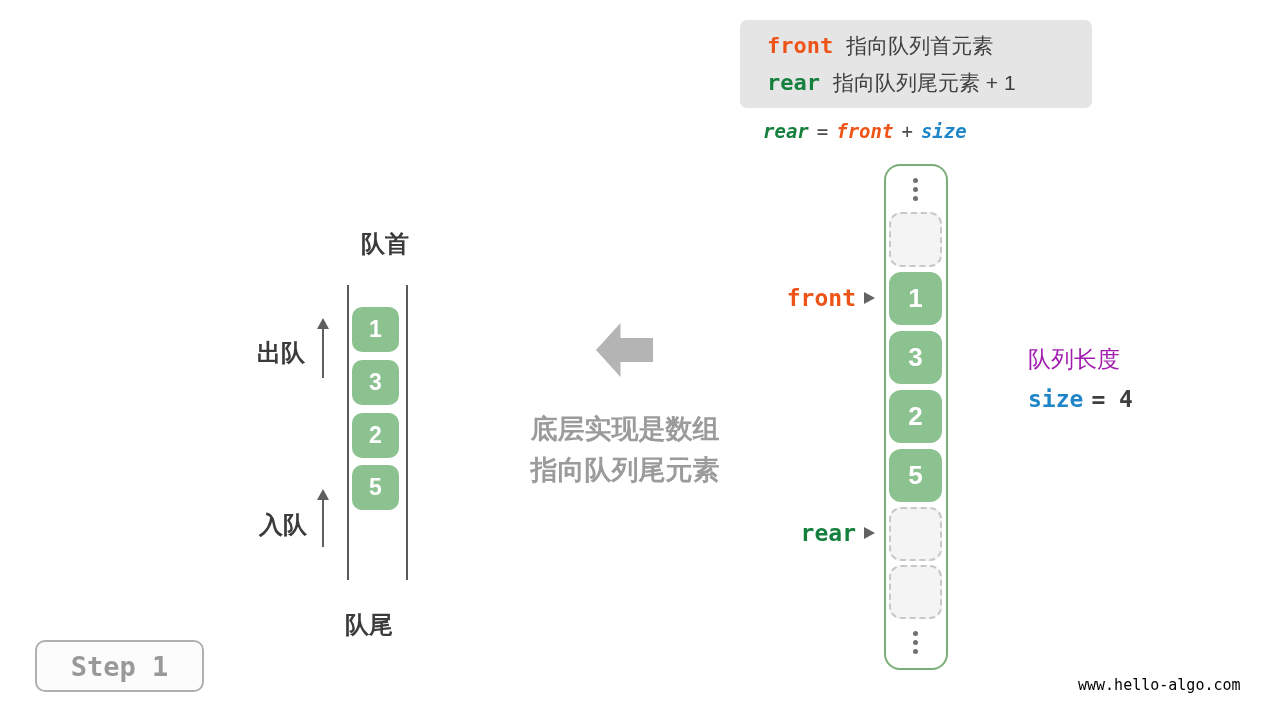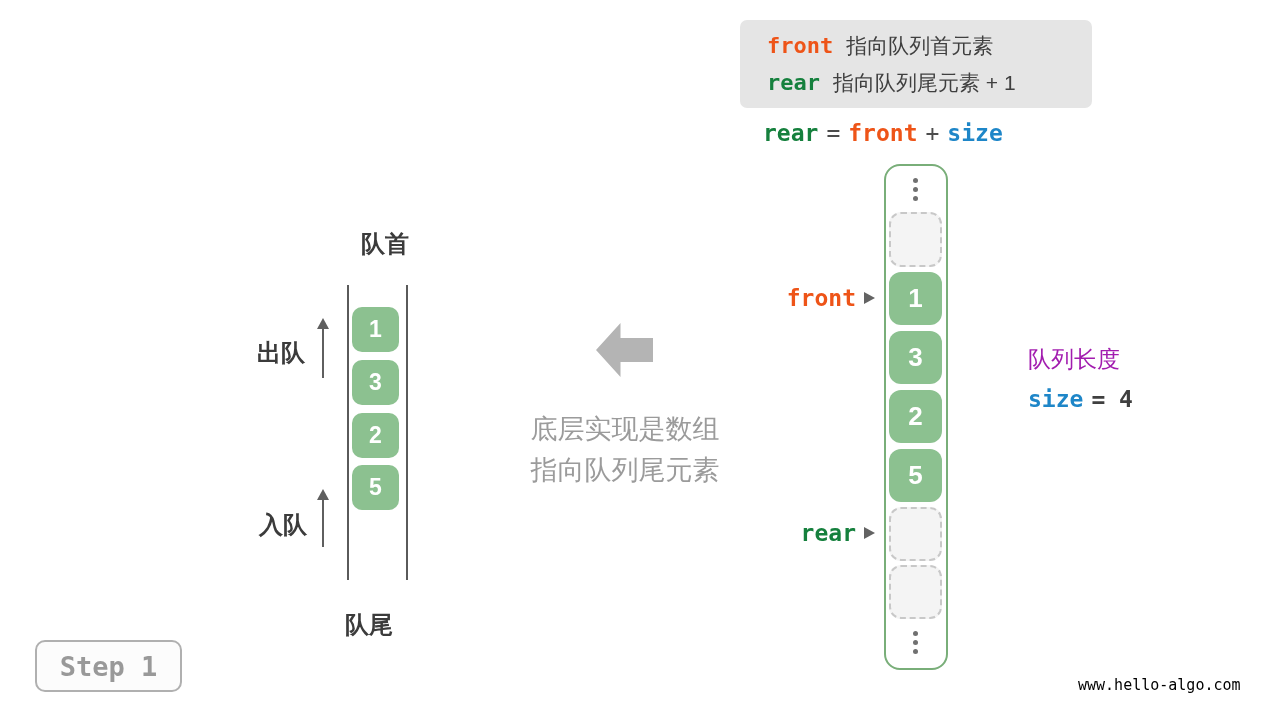--- a/index.html
+++ b/index.html
@@ -19,21 +19,21 @@
     background: #e5e5e5; border-radius: 7px;
     display: flex; flex-direction: column; justify-content: center;
     padding-left: 27px; box-sizing: border-box;
   }
   .legend-line { line-height: 37px; font-size: 21px; color: #3f3f3f; white-space: nowrap; }
   .legend-line .kw { font-size: 22px; margin-right: 13px; }
 
   
   .formula {
     position: absolute; left: 763px; top: 120px;
-    font-size: 23px; white-space: nowrap;
+    font-size: 19px; white-space: nowrap; font-style: italic;
   }
   .formula .op { color: #4c4c4c; font-weight: normal; margin: 0 8px; }
 
   
   .q-label { position: absolute; font-size: 24px; font-weight: bold; color: #3b3b3b; }
   .rail { position: absolute; top: 285px; width: 2px; height: 295px; background: #5a5a5a; }
   .qcell {
     position: absolute; left: 352px; width: 47px; height: 45px;
     background: #8cc190; border-radius: 10px;
     color: #ffffff; font-weight: bold; font-size: 23px;
@@ -48,21 +48,21 @@
   .up-arrow .shaft { width: 2px; background: #5f5f5f; margin: 0 auto; }
 
   
   .block-arrow {
     position: absolute; left: 596px; top: 323px; width: 57px; height: 54px;
     background: #b4b4b4;
     clip-path: polygon(0 50%, 43% 0, 43% 28%, 100% 28%, 100% 72%, 43% 72%, 43% 100%);
   }
   .caption {
     position: absolute; left: 495px; top: 409px; width: 260px;
-    text-align: center; font-size: 27px; font-weight: normal;
+    text-align: center; font-size: 27px; font-weight: bold;
     color: #9b9b9b; line-height: 41px;
   }
 
   
   .array-box {
     position: absolute; left: 884px; top: 164px; width: 64px; height: 506px;
     border: 2px solid #79ae79; border-radius: 16px; background: #ffffff;
     box-sizing: border-box;
   }
   .acell {
@@ -87,21 +87,21 @@
   }
 
   
   .size-info { position: absolute; left: 1028px; top: 344px; }
   .size-info .row1 { font-size: 23px; color: #a21caf; }
   .size-info .row2 { margin-top: 11px; font-size: 23px; }
   .size-info .rest { color: #3f3f3f; margin-left: 8px; }
 
   
   .step-badge {
-    position: absolute; left: 35px; top: 640px; width: 147px; height: 52px;
+    position: absolute; left: 35px; top: 640px; width: 169px; height: 52px;
     border: 2px solid #b0b0b0; border-radius: 10px; background: #fcfcfc;
     display: flex; align-items: center; justify-content: center;
     font-size: 27px; color: #999999; box-sizing: border-box;
   }
 
   
   .watermark {
     position: absolute; left: 1078px; top: 676px;
     font-family: "DejaVu Sans Mono", monospace;
     font-size: 15px; color: #000000;

